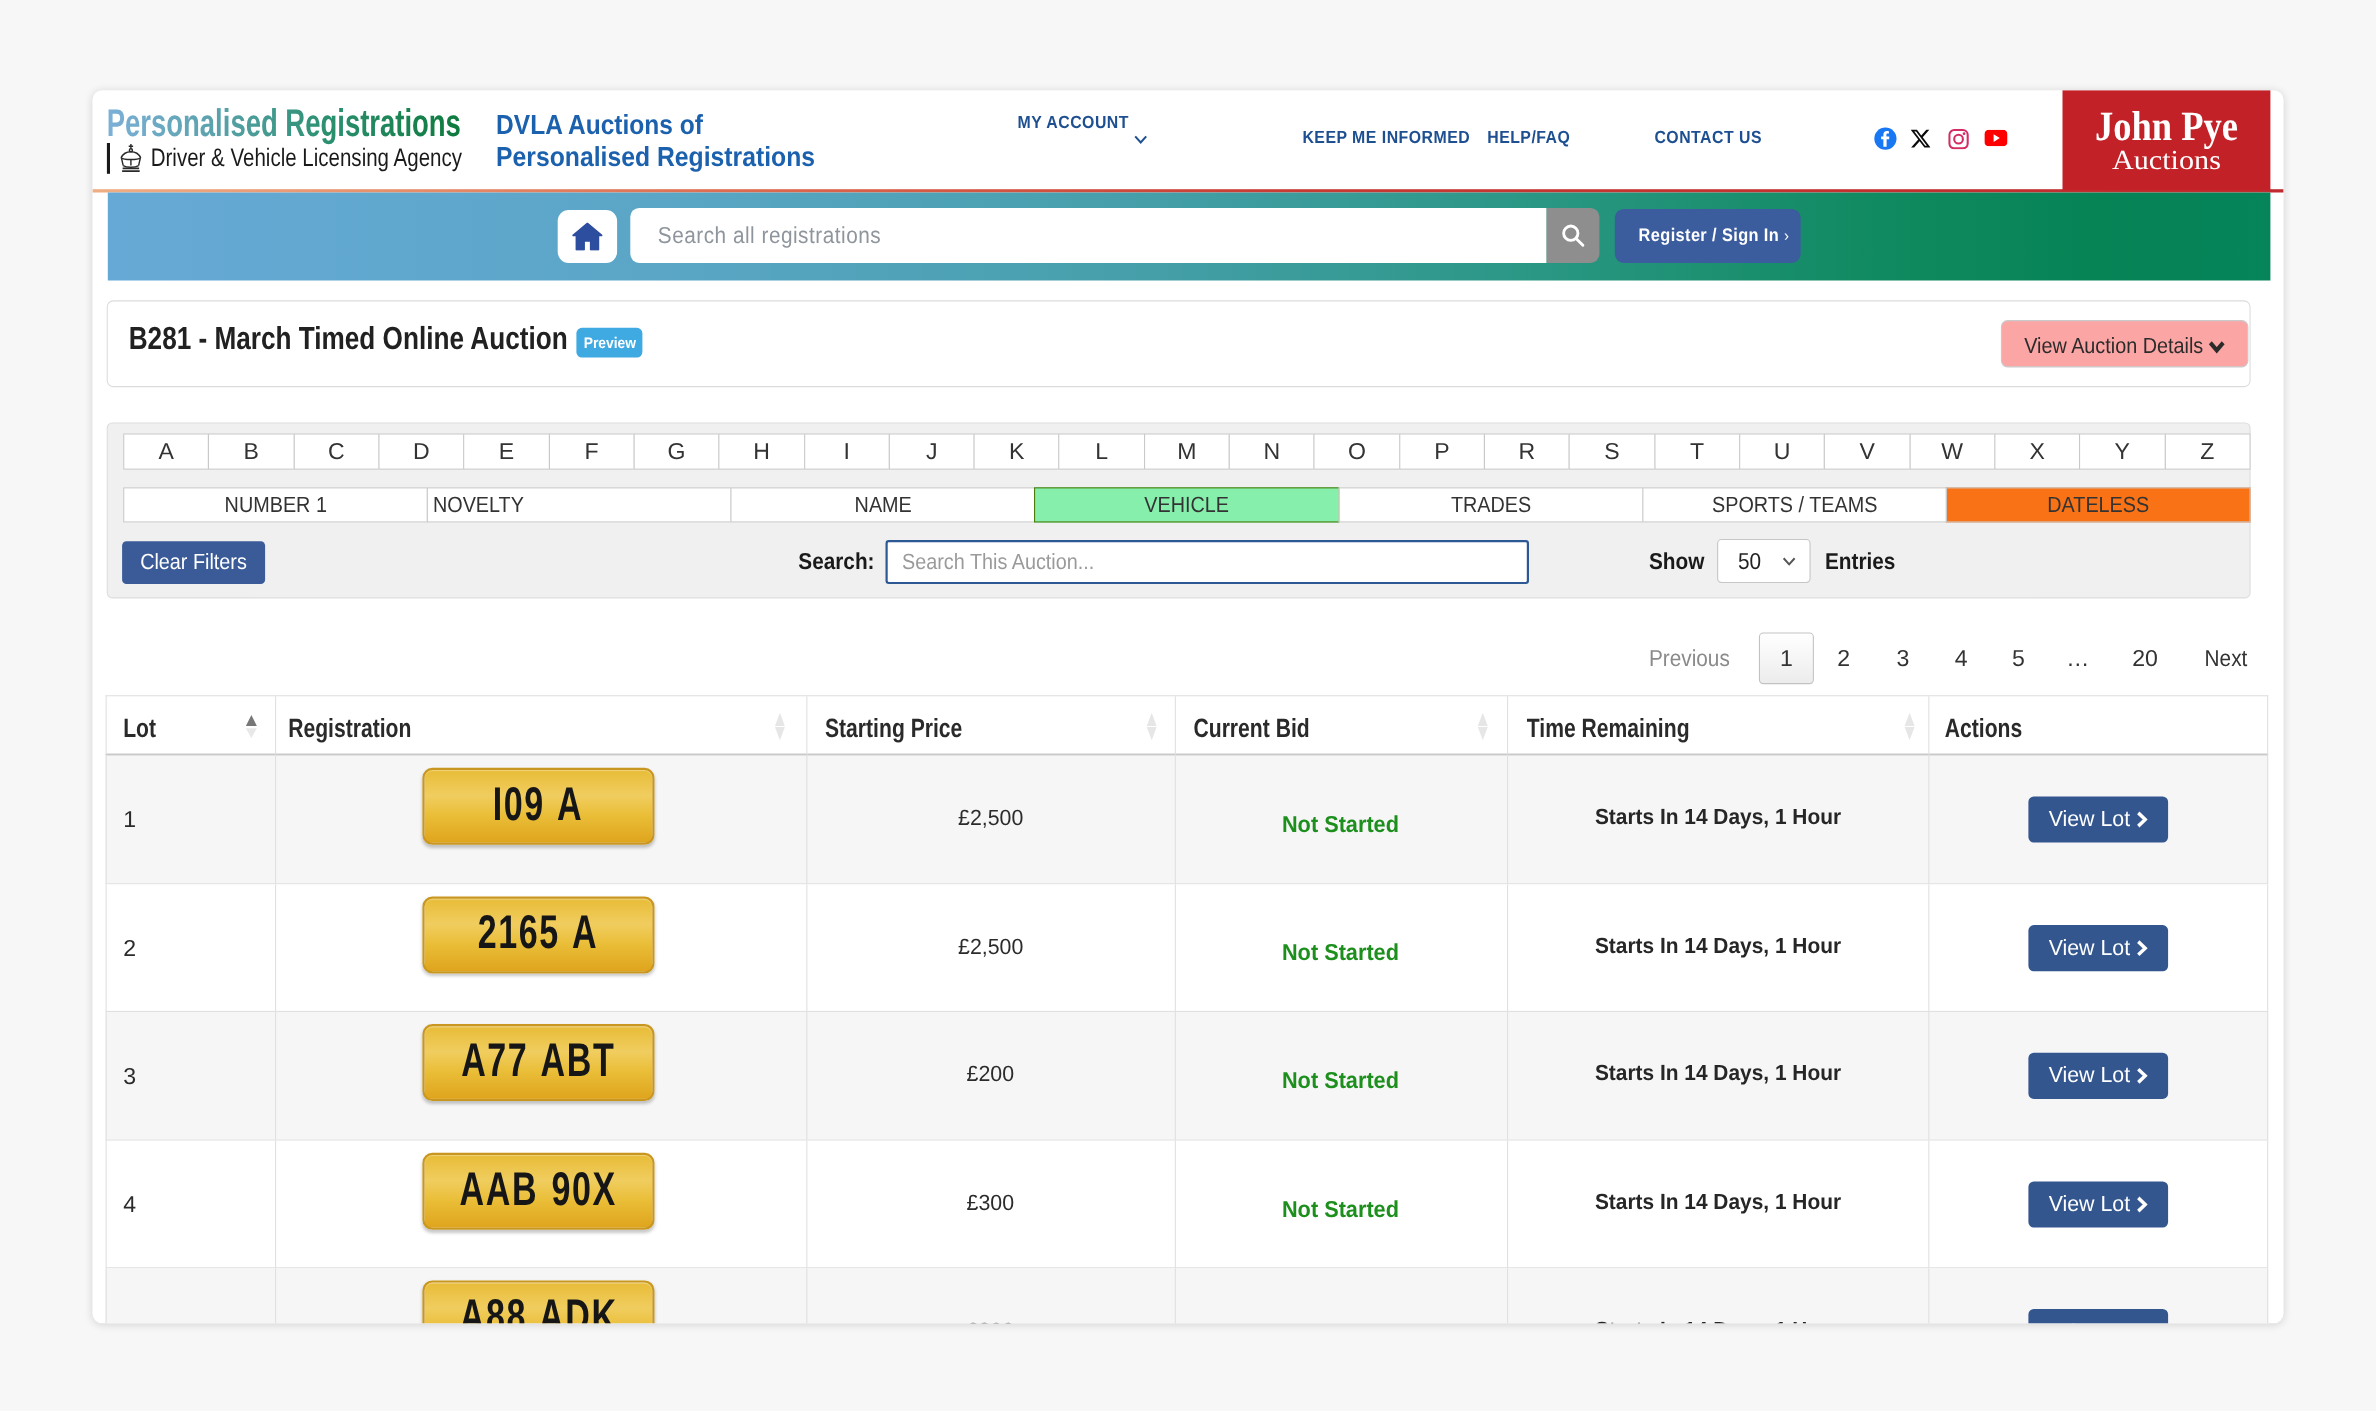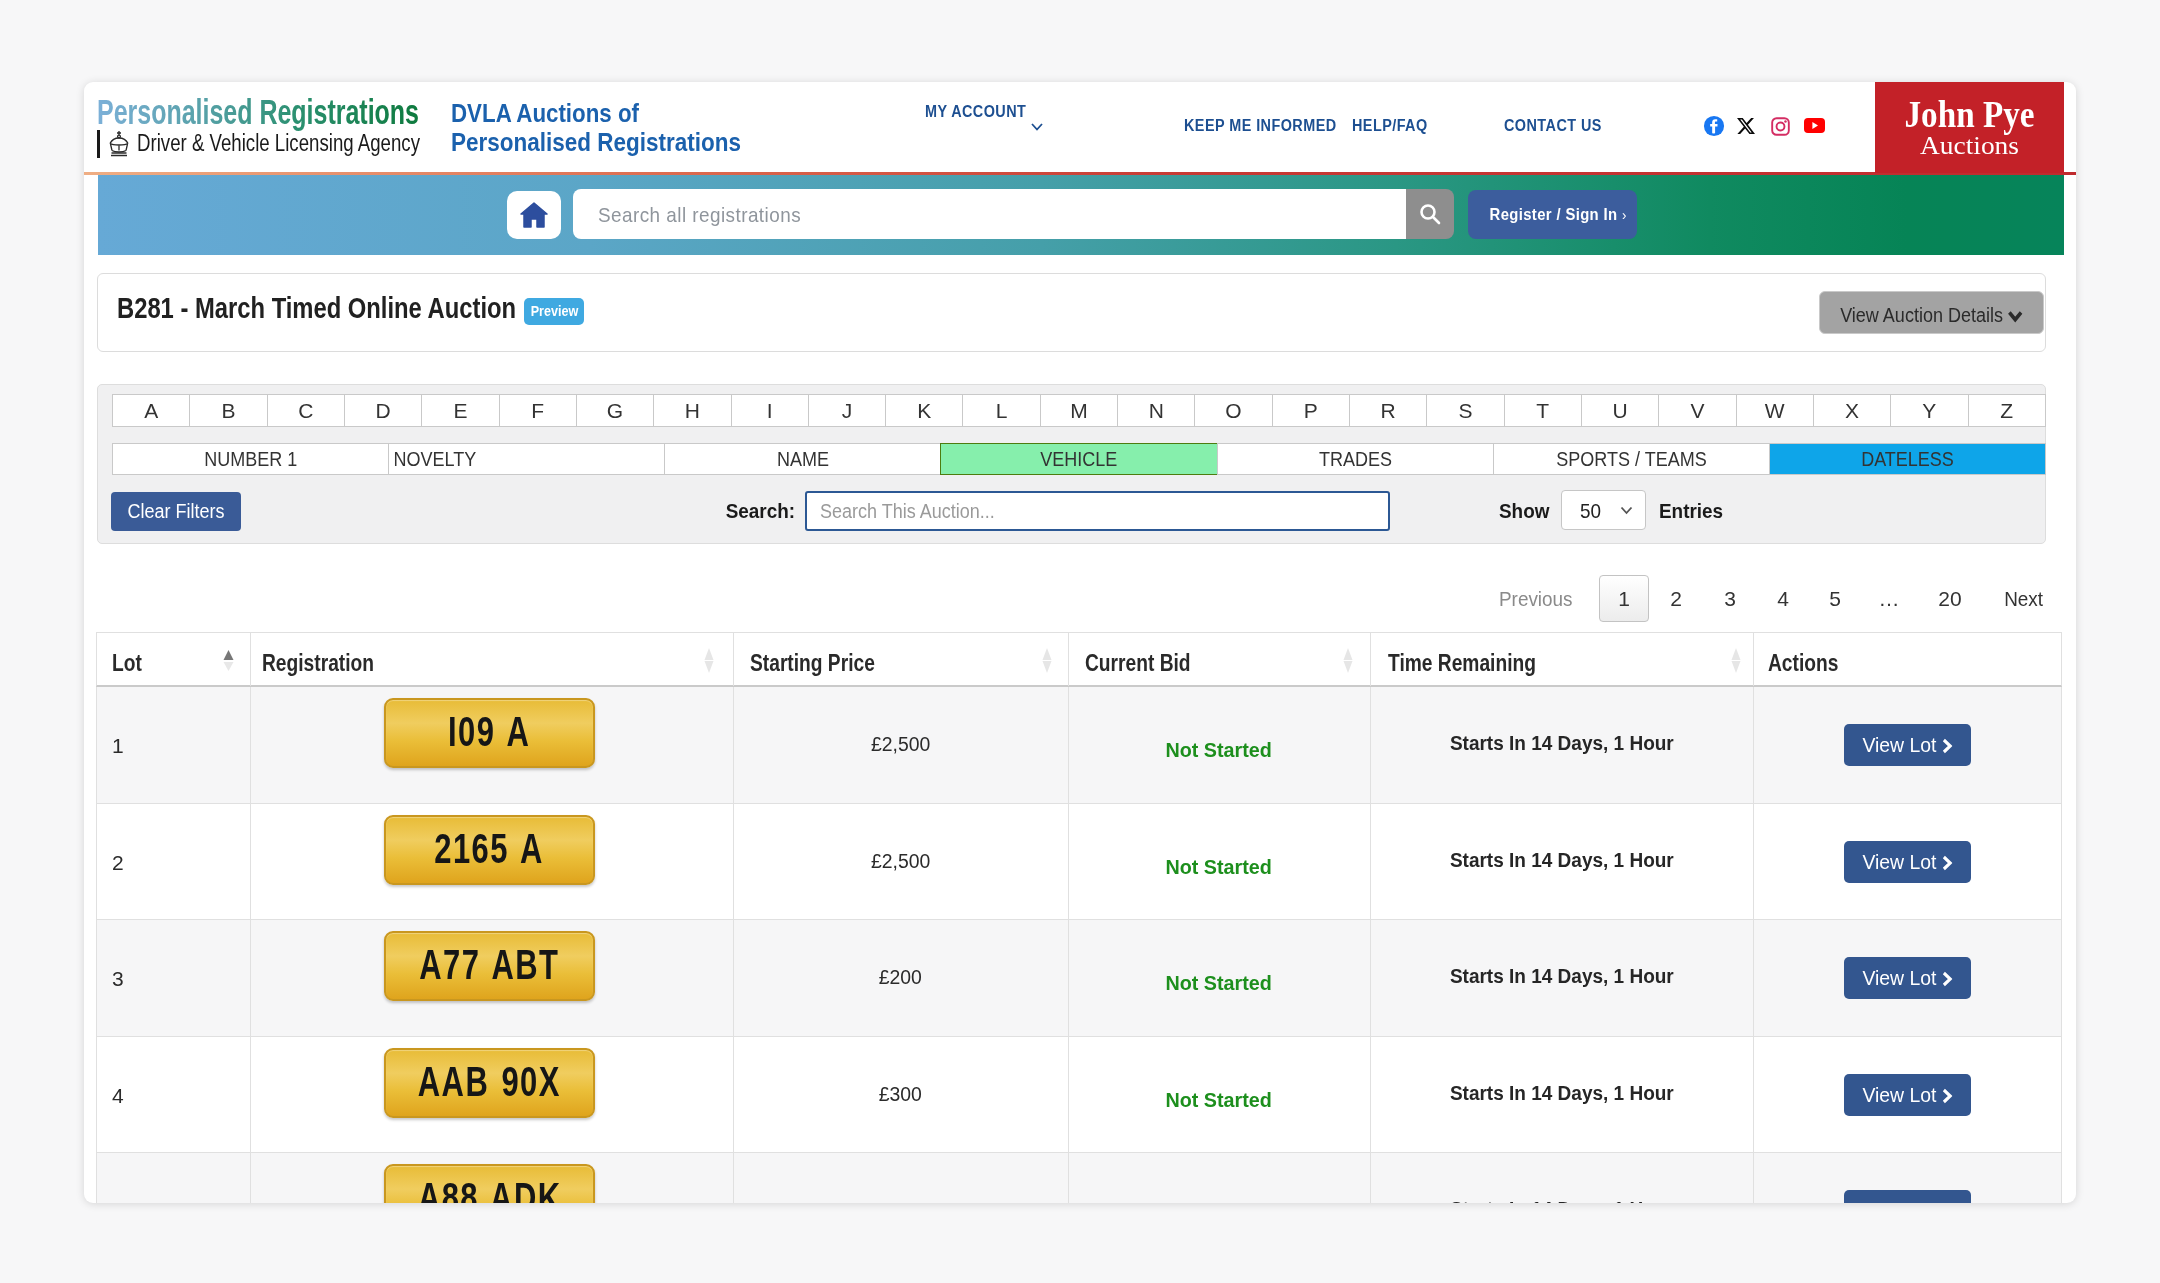--- a/index.html
+++ b/index.html
@@ -90,21 +90,21 @@
   <svg class="abs" style="left:1334px;top:120px;" width="24" height="24" viewBox="0 0 24 24">
       <circle cx="10" cy="10" r="6.5" fill="none" stroke="#fff" stroke-width="2.6"></circle>
       <line x1="15" y1="15" x2="21" y2="21" stroke="#fff" stroke-width="2.6" stroke-linecap="round"></line>
     </svg>
 
   <div class="abs" style="left:1384px;top:108px;width:169px;height:49px;background:#3c5d9d;border-radius:8px;color:#fff;text-align:center;line-height:49px;font-size:16.5px;font-weight:bold;padding-left:12px;"><span class="cxc" style="letter-spacing:.4px;">Register / Sign In <span style="font-weight:normal;font-size:15px;">›</span></span></div>
 
   <div class="abs" style="left:13px;top:191px;width:1949px;height:79px;background:#fff;border:1px solid #dcdcdc;border-radius:6px;"></div>
   <div class="abs" style="left:33px;top:210px;font-size:29px;font-weight:bold;color:#212121;"><span class="cx" style="transform:scaleX(0.82);">B281 - March Timed Online Auction</span></div>
   <div class="abs" style="left:440px;top:216px;width:60px;height:27px;background:#3fa9e1;border-radius:5px;color:#fff;font-size:14px;font-weight:bold;text-align:center;line-height:27px;"><span class="cxc">Preview</span></div>
-  <div class="abs" style="left:1735px;top:209px;width:225px;height:43px;background:#a3a3a3;border:1px solid #c9c9c9;border-radius:6px;text-align:center;line-height:46px;font-size:20px;color:#2b2b2b;"><span class="cxc">View Auction Details <svg width="17" height="13" viewBox="0 0 17 13" style="vertical-align:-1px;">
+  <div class="abs" style="left:1735px;top:209px;width:225px;height:43px;background:#fca5a5;border:1px solid #c9c9c9;border-radius:6px;text-align:center;line-height:46px;font-size:20px;color:#2b2b2b;"><span class="cxc">View Auction Details <svg width="17" height="13" viewBox="0 0 17 13" style="vertical-align:-1px;">
           <polyline points="2,2.5 8.5,9.5 15,2.5" fill="none" stroke="#2b2b2b" stroke-width="4"></polyline>
         </svg></span></div>
 
   <div class="abs" style="left:13px;top:302px;width:1949px;height:160px;background:#f0f0f1;border:1px solid #dddddd;border-radius:5px;"></div>
   <div class="abs" id="letters" style="left:29px;top:312px;width:1933px;height:33px;display:flex;">
       <div style="flex:1;background:#fff;border:1px solid #c9c9c9;margin-left:-1px;text-align:center;line-height:31px;font-size:21px;color:#333;">A</div>
       <div style="flex:1;background:#fff;border:1px solid #c9c9c9;margin-left:-1px;text-align:center;line-height:31px;font-size:21px;color:#333;">B</div>
       <div style="flex:1;background:#fff;border:1px solid #c9c9c9;margin-left:-1px;text-align:center;line-height:31px;font-size:21px;color:#333;">C</div>
       <div style="flex:1;background:#fff;border:1px solid #c9c9c9;margin-left:-1px;text-align:center;line-height:31px;font-size:21px;color:#333;">D</div>
       <div style="flex:1;background:#fff;border:1px solid #c9c9c9;margin-left:-1px;text-align:center;line-height:31px;font-size:21px;color:#333;">E</div>
@@ -129,21 +129,21 @@
       <div style="flex:1;background:#fff;border:1px solid #c9c9c9;margin-left:-1px;text-align:center;line-height:31px;font-size:21px;color:#333;">Y</div>
       <div style="flex:1;background:#fff;border:1px solid #c9c9c9;margin-left:-1px;text-align:center;line-height:31px;font-size:21px;color:#333;">Z</div>
     </div>
   <div class="abs" id="cats" style="left:29px;top:361px;width:1933px;height:32px;display:flex;">
       <div style="flex:1;background:#fff;border:1px solid #c9c9c9;margin-left:-1px;text-align:center;line-height:30px;font-size:20px;color:#333;"><span class="cxc">NUMBER 1</span></div>
       <div style="flex:1;background:#fff;border:1px solid #c9c9c9;margin-left:-1px;text-align:left;line-height:30px;font-size:20px;color:#333;"><span class="cxc">NOVELTY</span></div>
       <div style="flex:1;background:#fff;border:1px solid #c9c9c9;margin-left:-1px;text-align:center;line-height:30px;font-size:20px;color:#333;"><span class="cxc">NAME</span></div>
       <div style="flex:1;background:#86efac;border:1px solid #4d7c0f;margin-left:-1px;text-align:center;line-height:30px;font-size:20px;color:#333;"><span class="cxc">VEHICLE</span></div>
       <div style="flex:1;background:#fff;border:1px solid #c9c9c9;margin-left:-1px;text-align:center;line-height:30px;font-size:20px;color:#333;"><span class="cxc">TRADES</span></div>
       <div style="flex:1;background:#fff;border:1px solid #c9c9c9;margin-left:-1px;text-align:center;line-height:30px;font-size:20px;color:#333;"><span class="cxc">SPORTS / TEAMS</span></div>
-      <div style="flex:1;background:#0ea5e9;border:1px solid #c9c9c9;margin-left:-1px;text-align:center;line-height:30px;font-size:20px;color:#333;"><span class="cxc">DATELESS</span></div>
+      <div style="flex:1;background:#f97316;border:1px solid #c9c9c9;margin-left:-1px;text-align:center;line-height:30px;font-size:20px;color:#333;"><span class="cxc">DATELESS</span></div>
     </div>
   <div class="abs" style="left:27px;top:410px;width:130px;height:39px;background:#3a5b97;border-radius:4px;color:#fff;text-align:center;line-height:39px;font-size:20px;"><span class="cxc">Clear Filters</span></div>
   <div class="abs" style="left:561px;top:417px;width:150px;text-align:right;font-size:21px;font-weight:bold;color:#1a1a1a;"><span class="cxc" style="transform-origin:right center;">Search:</span></div>
   <div class="abs" style="left:721px;top:409px;width:585px;height:40px;background:#fff;border:2px solid #2c5894;border-radius:3px;"></div>
   <div class="abs" style="left:736px;top:418px;font-size:20px;color:#9a9a9a;"><span class="cx">Search This Auction...</span></div>
   <div class="abs" style="left:1415px;top:417px;font-size:21px;font-weight:bold;color:#1a1a1a;"><span class="cx">Show</span></div>
   <div class="abs" style="left:1477px;top:408px;width:85px;height:40px;background:#fff;border:1px solid #c6c6c6;border-radius:4px;"></div>
   <div class="abs" style="left:1496px;top:417px;font-size:21px;color:#222;"><span class="cx">50</span></div>
   <svg class="abs" style="left:1536px;top:424px;" width="13" height="9" viewBox="0 0 13 9">
       <polyline points="1.5,1.5 6.5,7 11.5,1.5" fill="none" stroke="#555" stroke-width="1.8"></polyline>

